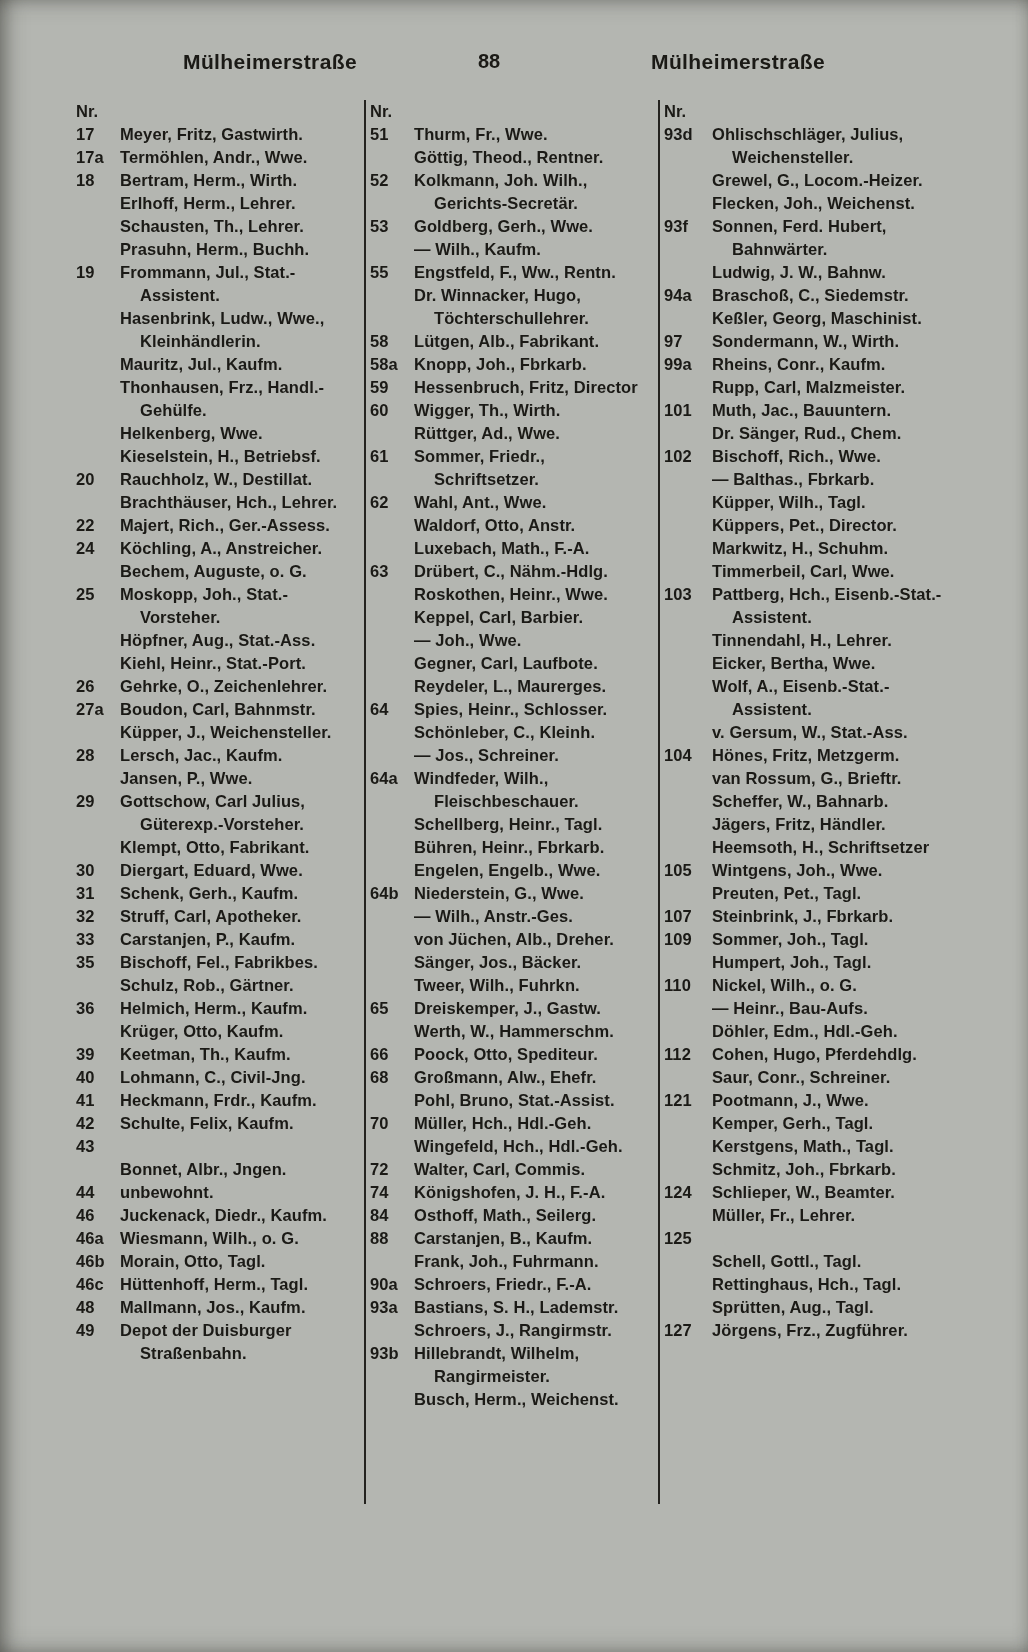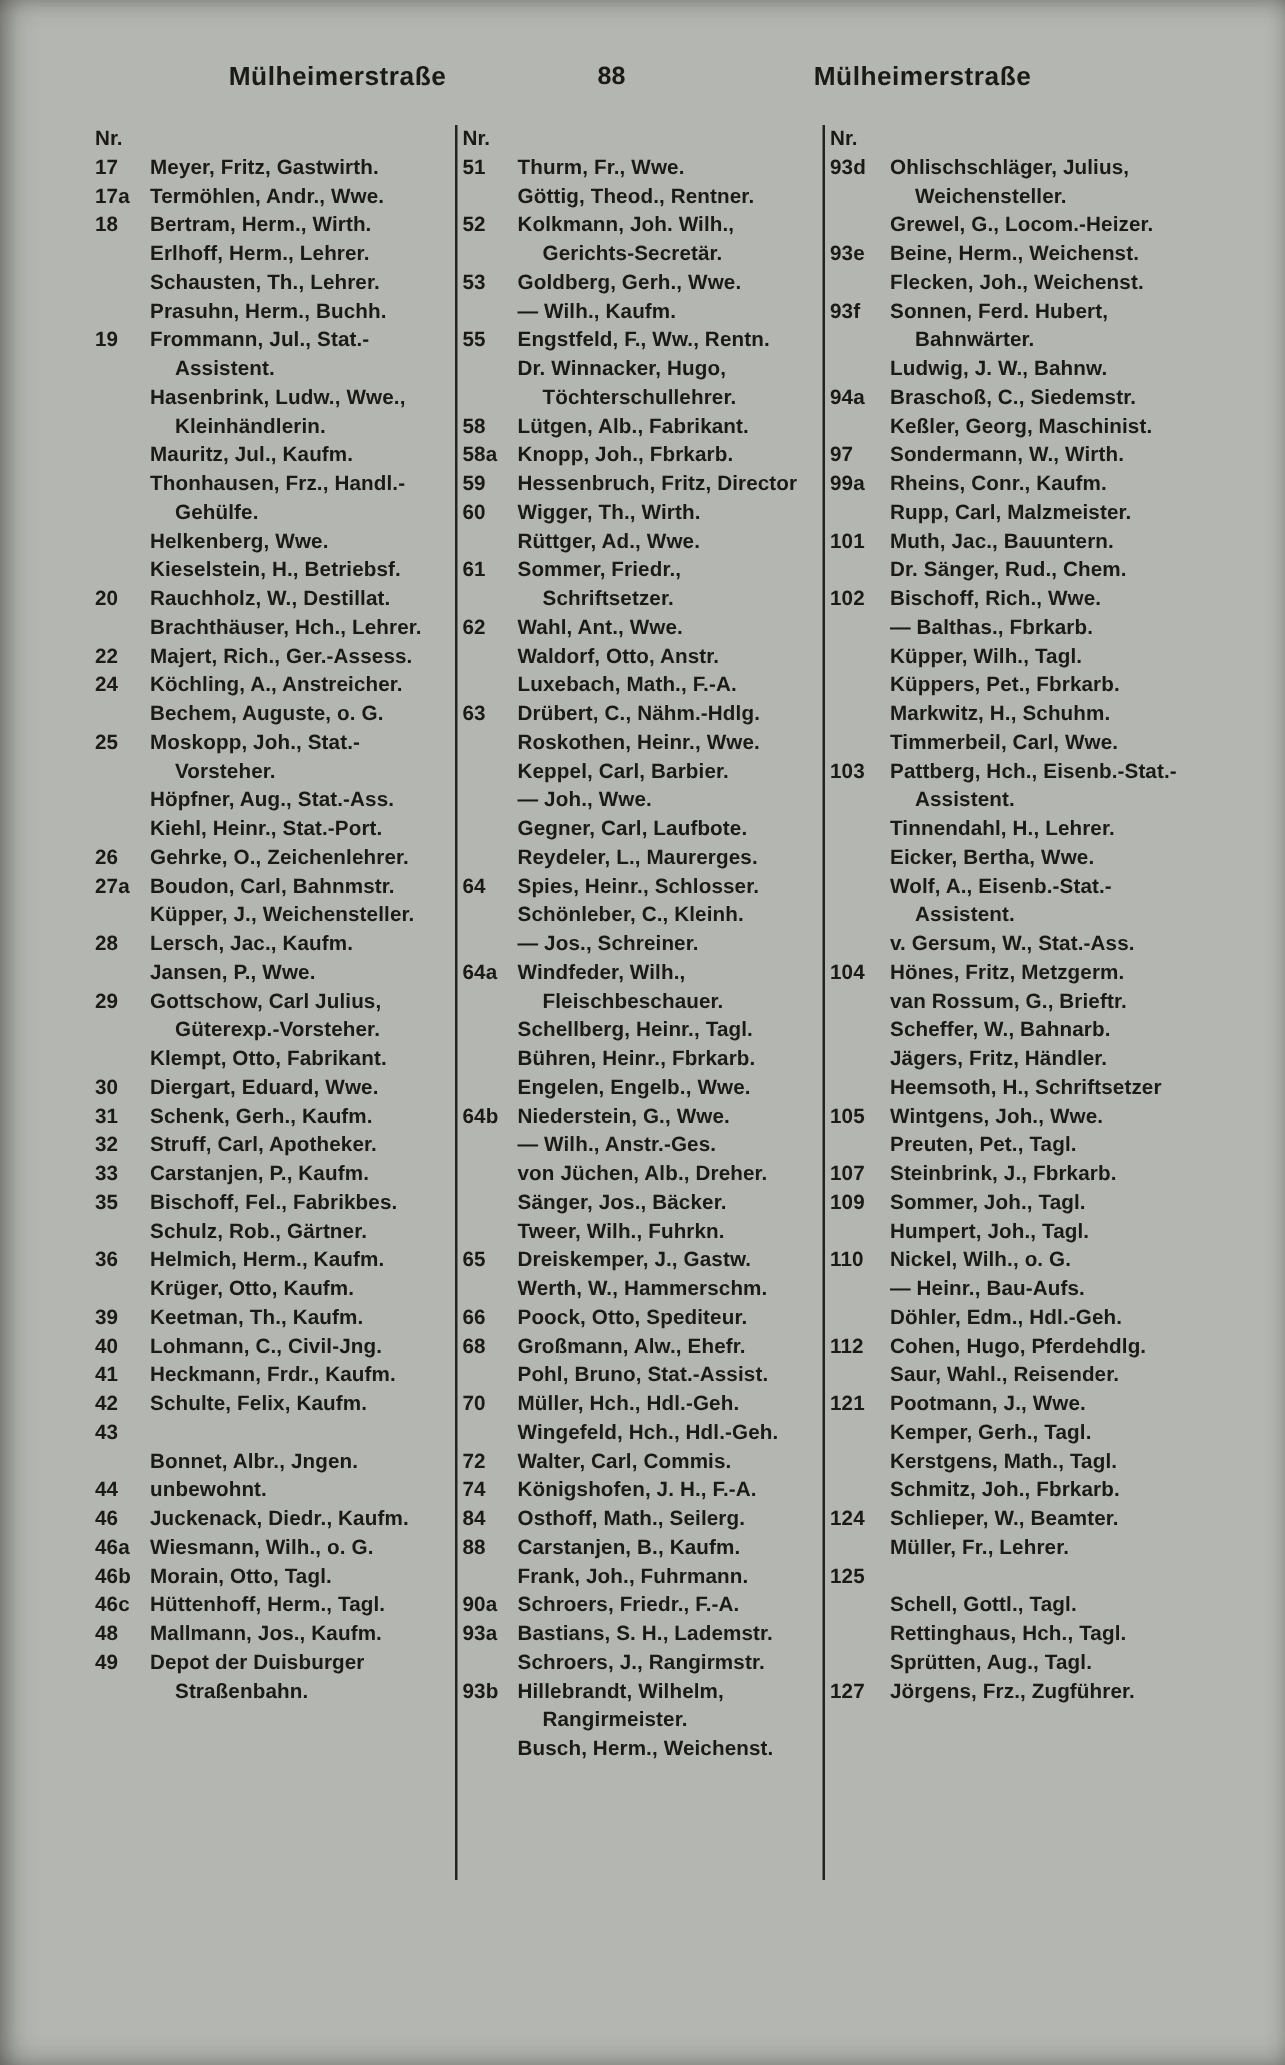--- a/index.html
+++ b/index.html
@@ -450,24 +450,20 @@
       <div class="entry-list">
           <div class="entry">
             <span class="nr">93d</span>
             <span class="txt">Ohlischschläger, Julius, Weichensteller.</span>
           </div>
           <div class="entry">
             <span class="nr"></span>
             <span class="txt">Grewel, G., Locom.-Heizer.</span>
           </div>
           <div class="entry">
-            <span class="nr">93e</span>
-            <span class="txt">Beine, Herm., Weichenst.</span>
-          </div>
-          <div class="entry">
             <span class="nr"></span>
             <span class="txt">Flecken, Joh., Weichenst.</span>
           </div>
           <div class="entry">
             <span class="nr">93f</span>
             <span class="txt">Sonnen, Ferd. Hubert, Bahnwärter.</span>
           </div>
           <div class="entry">
             <span class="nr"></span>
             <span class="txt">Ludwig, J. W., Bahnw.</span>
@@ -507,21 +503,21 @@
           <div class="entry">
             <span class="nr"></span>
             <span class="txt">— Balthas., Fbrkarb.</span>
           </div>
           <div class="entry">
             <span class="nr"></span>
             <span class="txt">Küpper, Wilh., Tagl.</span>
           </div>
           <div class="entry">
             <span class="nr"></span>
-            <span class="txt">Küppers, Pet., Fbrkarb.</span>
+            <span class="txt">Küppers, Pet., Director.</span>
           </div>
           <div class="entry">
             <span class="nr"></span>
             <span class="txt">Markwitz, H., Schuhm.</span>
           </div>
           <div class="entry">
             <span class="nr"></span>
             <span class="txt">Timmerbeil, Carl, Wwe.</span>
           </div>
           <div class="entry">
@@ -595,21 +591,21 @@
           <div class="entry">
             <span class="nr"></span>
             <span class="txt">Döhler, Edm., Hdl.-Geh.</span>
           </div>
           <div class="entry">
             <span class="nr">112</span>
             <span class="txt">Cohen, Hugo, Pferdehdlg.</span>
           </div>
           <div class="entry">
             <span class="nr"></span>
-            <span class="txt">Saur, Wahl., Reisender.</span>
+            <span class="txt">Saur, Conr., Schreiner.</span>
           </div>
           <div class="entry">
             <span class="nr">121</span>
             <span class="txt">Pootmann, J., Wwe.</span>
           </div>
           <div class="entry">
             <span class="nr"></span>
             <span class="txt">Kemper, Gerh., Tagl.</span>
           </div>
           <div class="entry">

